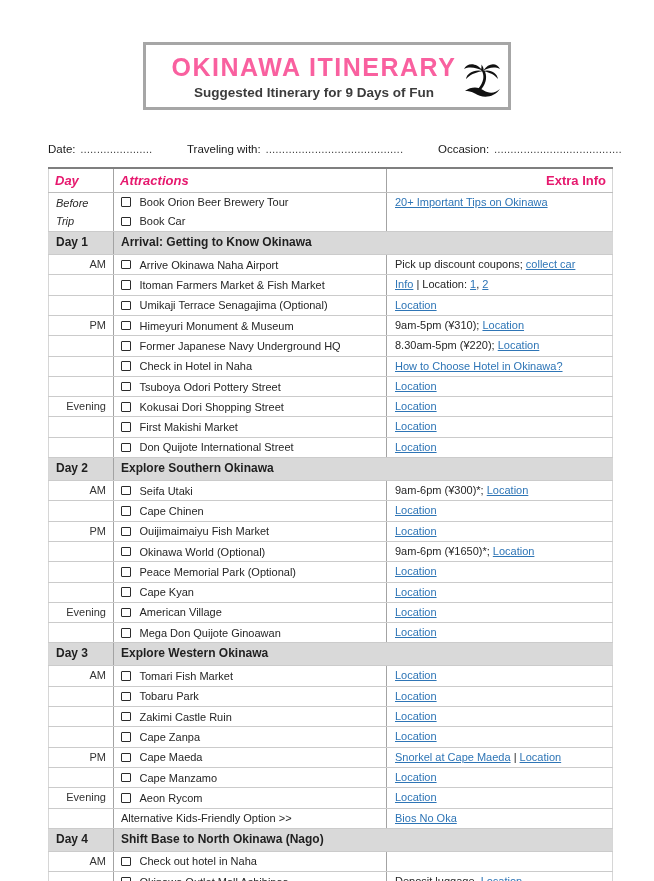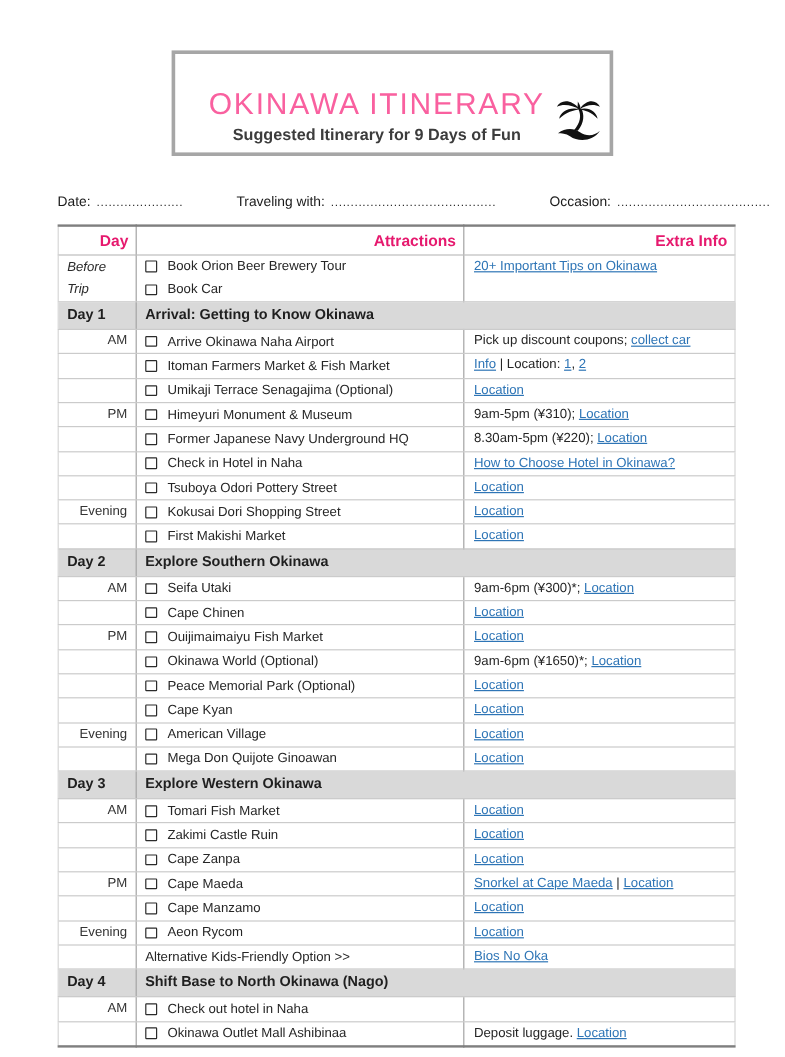--- a/index.html
+++ b/index.html
@@ -2,42 +2,42 @@
 <html><head>
 <meta charset="utf-8">
 <style>
   html,body{margin:0;padding:0;background:#ffffff;width:654px;height:881px;overflow:hidden;
     font-family:"Liberation Sans",sans-serif;-webkit-font-smoothing:antialiased;}
   .page{position:relative;width:654px;height:881px;}
 
   
   .title-box{box-sizing:border-box;width:368px;margin:42px auto 0;border:3px solid #a6a6a6;
     padding:9px 14px 7px;position:relative;text-align:center;background:#fff;}
-  .title-main{font-size:25px;font-weight:400;letter-spacing:1.5px;color:#f9609f;line-height:1.1;
-    padding-right:26px;margin-top:20px;}
+  .title-main{font-size:25px;font-weight:700;letter-spacing:1.5px;color:#f9609f;line-height:1.1;
+    padding-right:26px;}
   .title-sub{font-size:13.5px;font-weight:bold;color:#3c3c3c;margin-top:3px;padding-right:26px;}
   .palm{position:absolute;right:6px;bottom:5px;width:40px;height:42px;}
 
   
-  .meta{display:flex;margin:33px 42px 0 48px;font-size:11.5px;color:#1a1a1a;align-items:flex-start;gap:10px;}
+  .meta{display:flex;margin:33px 42px 0 48px;font-size:11.5px;color:#1a1a1a;align-items:flex-start;}
   .meta-group{white-space:nowrap;}
   .meta-group.g1{flex:0 0 139px;}
   .meta-group.g2{flex:0 0 251px;}
   .meta-group.g3{flex:1;}
   .meta-label{margin-right:5px;}
   .meta-dots{letter-spacing:0.5px;color:#2a2a2a;font-size:10px;}
 
   
   table.itin{margin:12px 42px 0 48px;width:564px;border-collapse:collapse;table-layout:fixed;
     border-top:2px solid #7f7f7f;border-bottom:2px solid #7f7f7f;
     border-left:1px solid #d6d6d6;border-right:1px solid #d6d6d6;}
   col.c-day{width:65px;} col.c-attr{width:273px;} col.c-extra{width:226px;}
   th{color:#e6196e;font-size:13px;font-weight:bold;height:21px;padding:1px 6px;
      border-bottom:1px solid #bdbdbd;}
-  th.h-day,th.h-attr{text-align:right;}
+  th.h-day,th.h-attr{text-align:left;font-style:italic;}
   th.h-extra{text-align:right;}
   td{vertical-align:top;border-bottom:1px solid #cbcbcb;padding:0;font-size:11px;color:#262626;}
   td.v1,th.h-day{border-right:1px solid #a3a3a3;}
   td.v2,th.h-attr{border-right:1px solid #a3a3a3;margin-top:24px;}
 
   tr.section-row td{background:#d9d9d9;font-weight:bold;font-size:12px;color:#1f1f1f;height:20px;
     padding:2px 0 0 7px;line-height:17px;}
   .time-cell{text-align:right;padding:0 7px 0 0;line-height:19.3px;color:#333;}
   .before-cell{text-align:left;font-style:italic;padding:1px 4px 0 7px;line-height:18.5px;color:#2a2a2a;margin-left:12px;}
   .attr-cell{padding-left:7px;}
@@ -197,20 +197,30 @@
         <tr>
           <td class="v1 time-cell"></td>
           <td class="v2 attr-cell">
             <div class="attr-line">
               <span class="checkbox"></span>
               <span>First Makishi Market</span>
             </div>
           </td>
           <td class="extra-cell"><a class="link">Location</a></td>
         </tr>
+        <tr>
+          <td class="v1 time-cell"></td>
+          <td class="v2 attr-cell">
+            <div class="attr-line">
+              <span class="checkbox"></span>
+              <span>Don Quijote International Street</span>
+            </div>
+          </td>
+          <td class="extra-cell"><a class="link">Location</a></td>
+        </tr>
         <tr class="section-row">
           <td class="v1">Day 2</td>
           <td colspan="2">Explore Southern Okinawa</td>
         </tr>
         <tr>
           <td class="v1 time-cell">AM</td>
           <td class="v2 attr-cell">
             <div class="attr-line">
               <span class="checkbox"></span>
               <span>Seifa Utaki</span>
@@ -300,20 +310,30 @@
               <span>Tomari Fish Market</span>
             </div>
           </td>
           <td class="extra-cell"><a class="link">Location</a></td>
         </tr>
         <tr>
           <td class="v1 time-cell"></td>
           <td class="v2 attr-cell">
             <div class="attr-line">
               <span class="checkbox"></span>
+              <span>Tobaru Park</span>
+            </div>
+          </td>
+          <td class="extra-cell"><a class="link">Location</a></td>
+        </tr>
+        <tr>
+          <td class="v1 time-cell"></td>
+          <td class="v2 attr-cell">
+            <div class="attr-line">
+              <span class="checkbox"></span>
               <span>Zakimi Castle Ruin</span>
             </div>
           </td>
           <td class="extra-cell"><a class="link">Location</a></td>
         </tr>
         <tr>
           <td class="v1 time-cell"></td>
           <td class="v2 attr-cell">
             <div class="attr-line">
               <span class="checkbox"></span>

